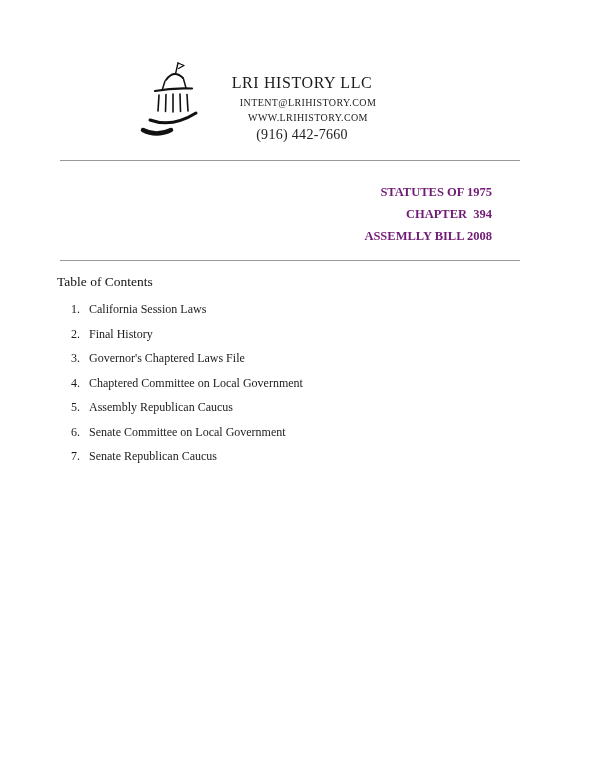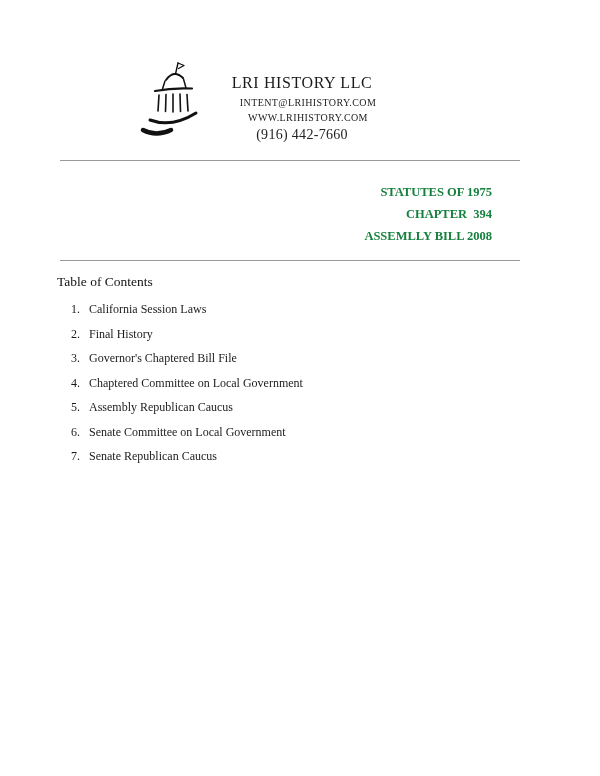--- a/index.html
+++ b/index.html
@@ -65,21 +65,21 @@
     position: absolute;
     top: 181px;
     right: 108px;
     text-align: right;
   }
   .statute-line {
     font-size: 12.5px;
     font-weight: bold;
     line-height: 22px;
     white-space: pre;
-    color: #15803d;
+    color: #701a75;
   }
 
   
   .toc-title {
     position: absolute;
     left: 57px;
     top: 274px;
     font-size: 13.5px;
     font-weight: normal;
     color: #111;
@@ -152,20 +152,20 @@
   <div class="statute-block">
     <div class="statute-line">STATUTES OF 1975</div>
     <div class="statute-line">CHAPTER  394</div>
     <div class="statute-line">ASSEMLLY BILL 2008</div>
   </div>
 
   <div class="toc-title">Table of Contents</div>
   <ol class="toc-list">
     <li>California Session Laws</li>
     <li>Final History</li>
-    <li>Governor's Chaptered Bill File</li>
+    <li>Governor's Chaptered Laws File</li>
     <li>Chaptered Committee on Local Government</li>
     <li>Assembly Republican Caucus</li>
     <li>Senate Committee on Local Government</li>
     <li>Senate Republican Caucus</li>
   </ol>
 
 </div>
 
 </body></html>

